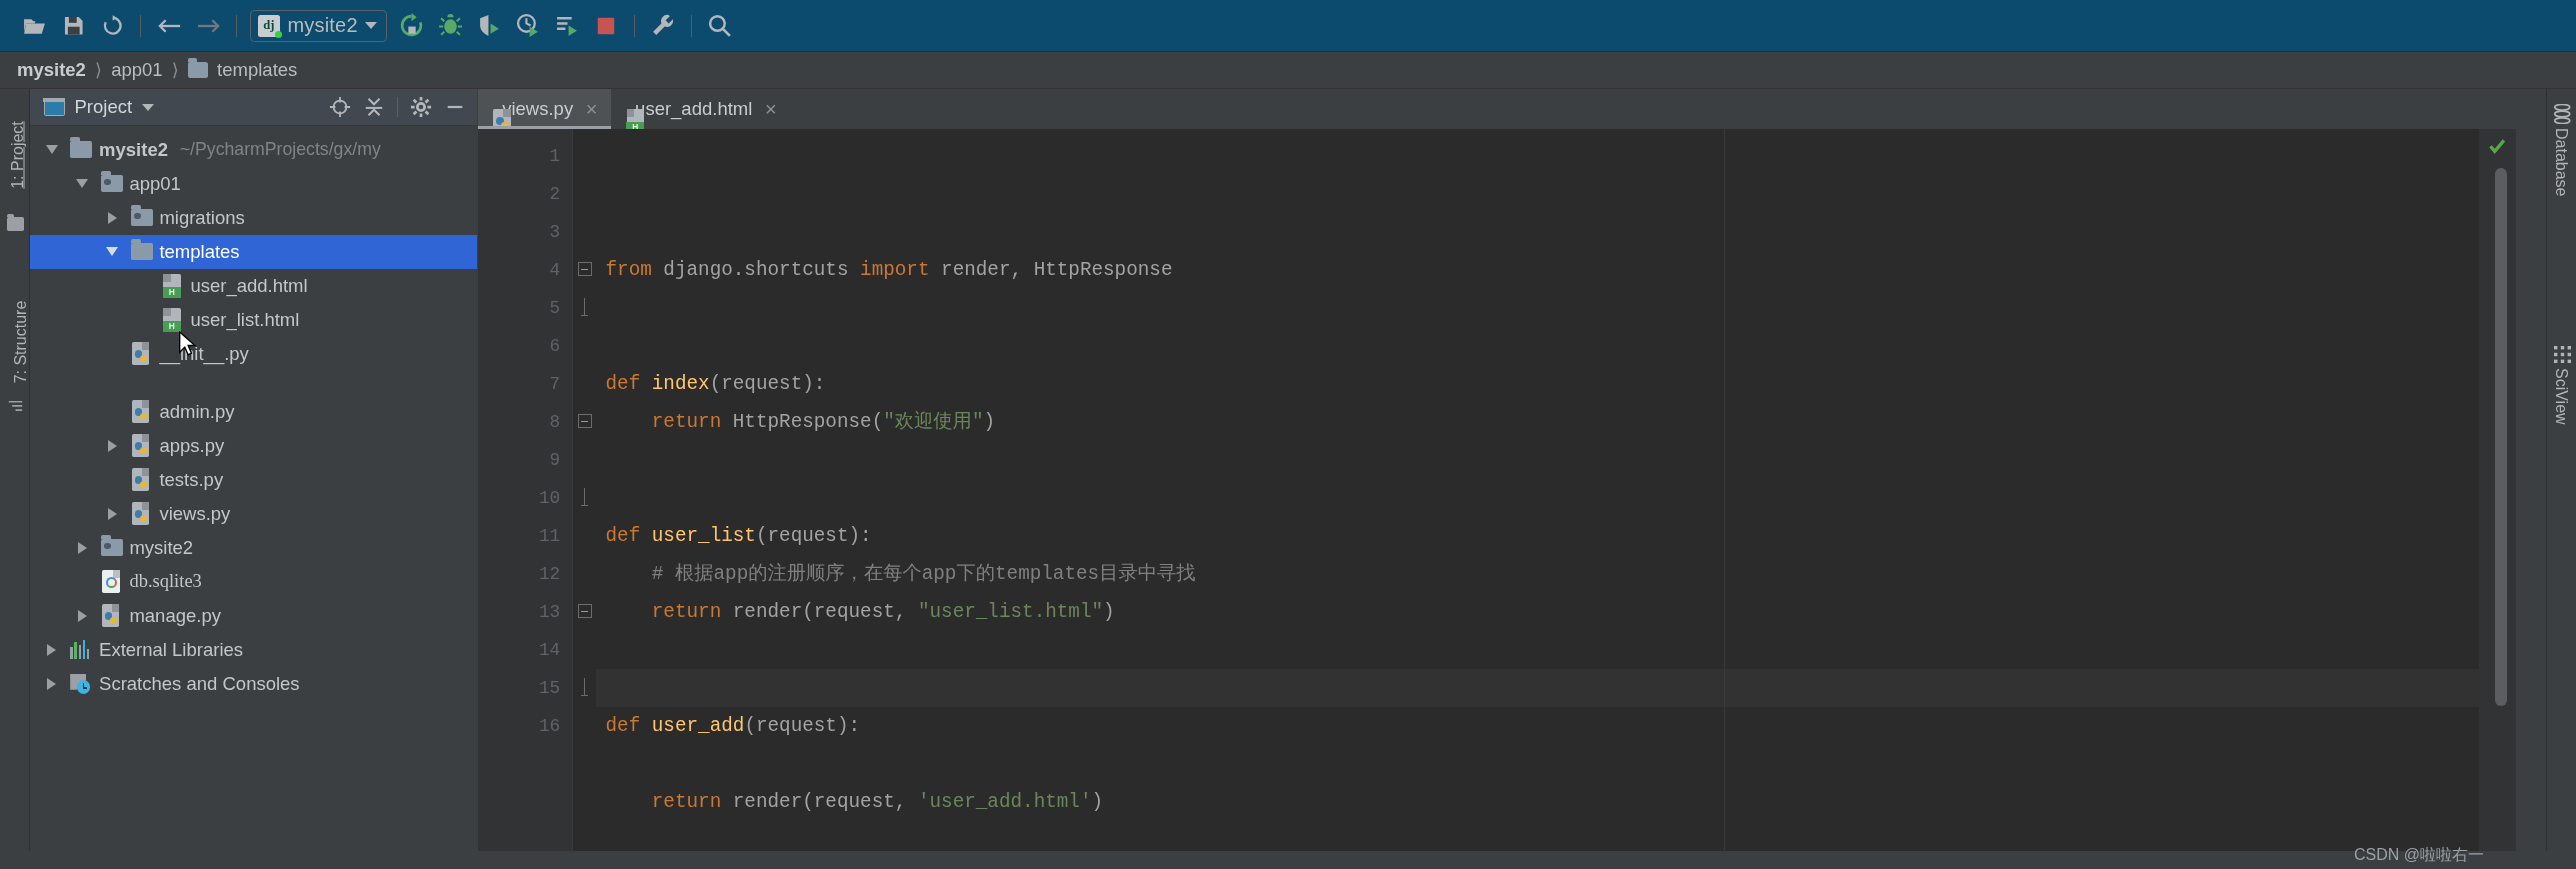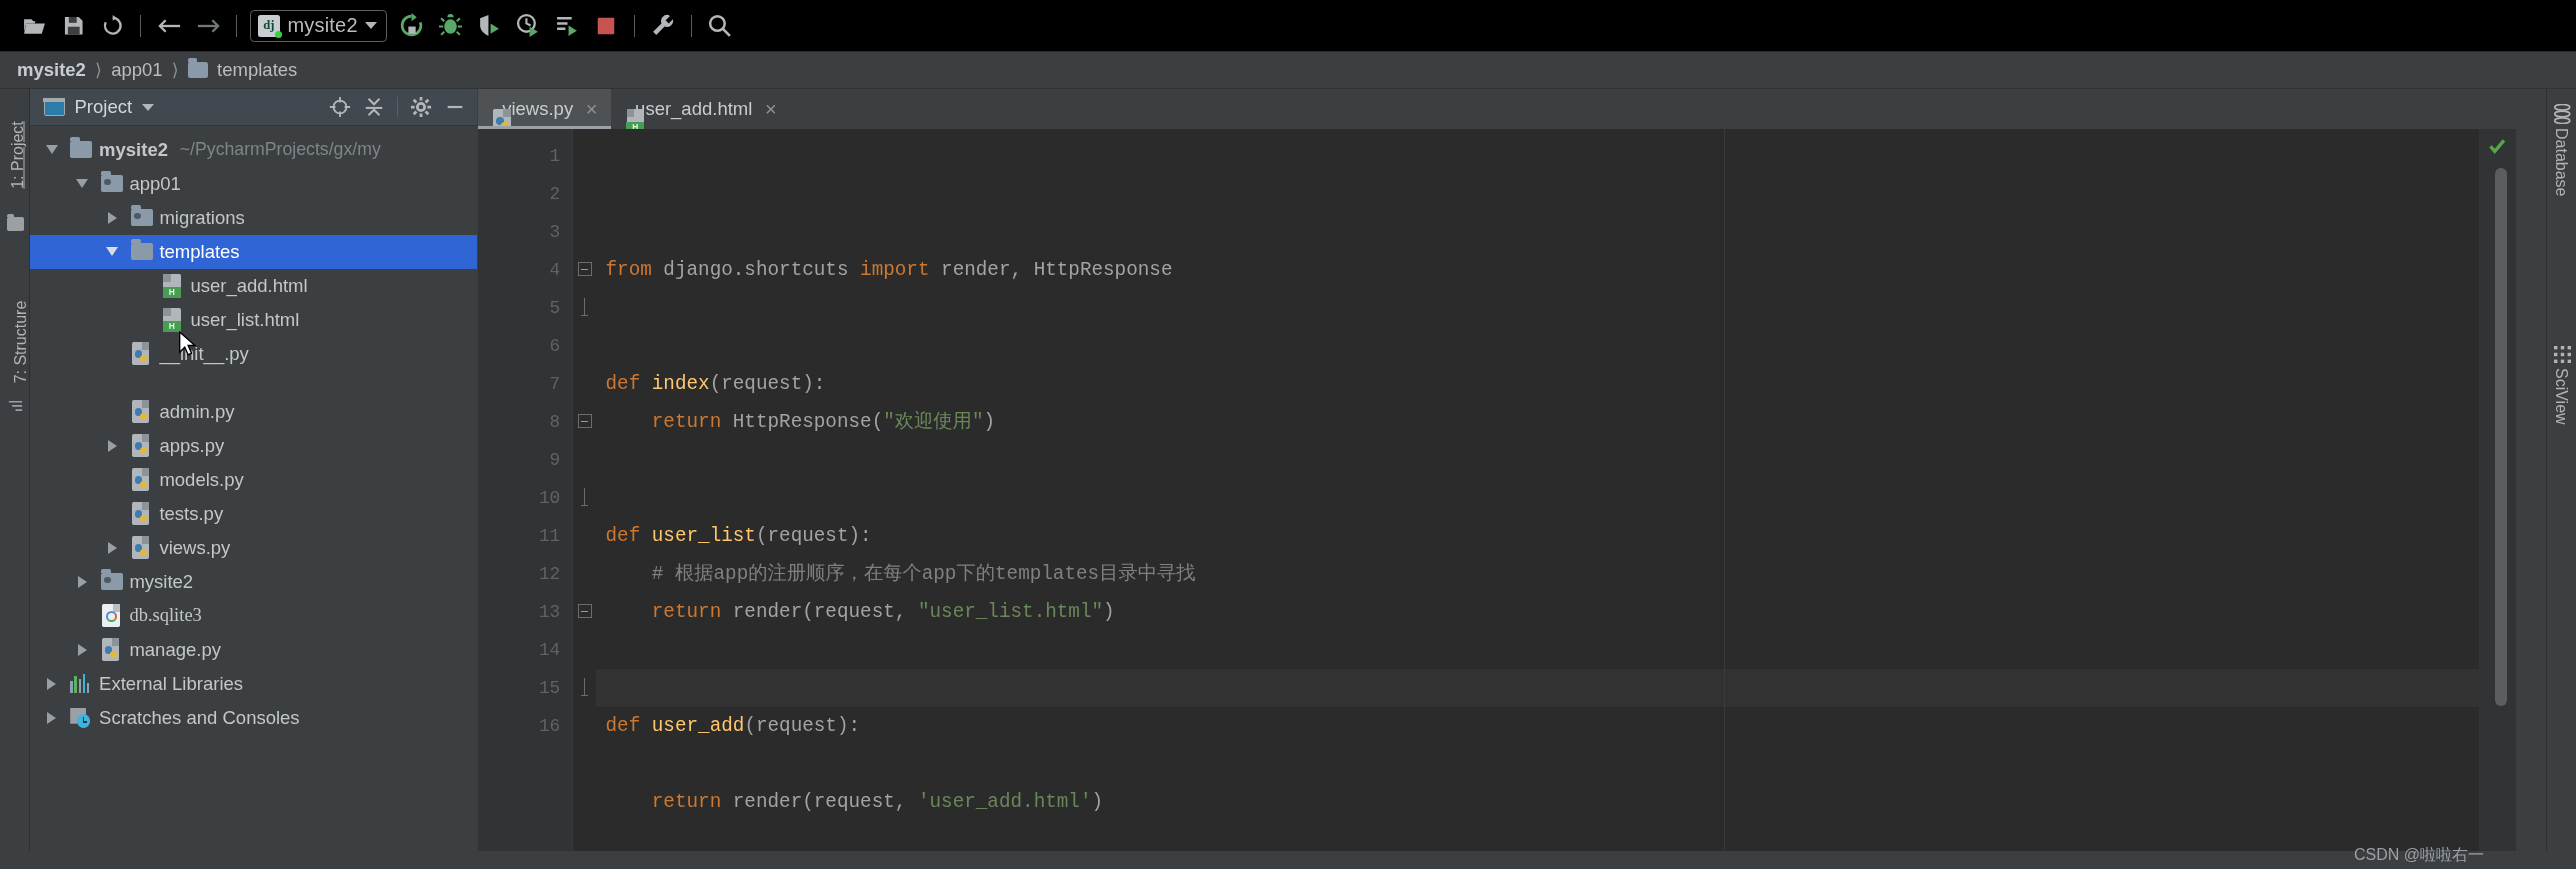--- a/index.html
+++ b/index.html
@@ -8,21 +8,21 @@
     background: #3c3f41;
     font-family: "Liberation Sans", sans-serif;
     overflow: hidden;
   }
   body { position: relative; }
 
   
   .toolbar {
     position: absolute; left: 0; top: 0;
     width: 2576px; height: 52px;
-    background: #000000;
+    background: #0c4a6e;
     display: flex; align-items: center;
     padding-left: 15px;
     border-bottom: 0.8px solid #2b2b2b;
   }
   .tb-btn {
     width: 39px; height: 39px;
     display: flex; align-items: center; justify-content: center;
     border-radius: 3.4px;
     flex: 0 0 auto;
   }
@@ -537,32 +537,20 @@
       <div class="trow" style="padding-left: 67px;">
         <span class="tw"></span>
         <span class="ticon">
           <span class="ic-py">
             <i class="pg"></i>
             <i class="fold"></i>
             <i class="sn1"></i>
             <i class="sn2"></i>
           </span>
         </span>
-        <span class="tlabel">models.py</span>
-      </div>
-      <div class="trow" style="padding-left: 67px;">
-        <span class="tw"></span>
-        <span class="ticon">
-          <span class="ic-py">
-            <i class="pg"></i>
-            <i class="fold"></i>
-            <i class="sn1"></i>
-            <i class="sn2"></i>
-          </span>
-        </span>
         <span class="tlabel">tests.py</span>
       </div>
       <div class="trow" style="padding-left: 67px;">
         <span class="tw">
           <i class="tri-r"></i>
         </span>
         <span class="ticon">
           <span class="ic-py">
             <i class="pg"></i>
             <i class="fold"></i>

